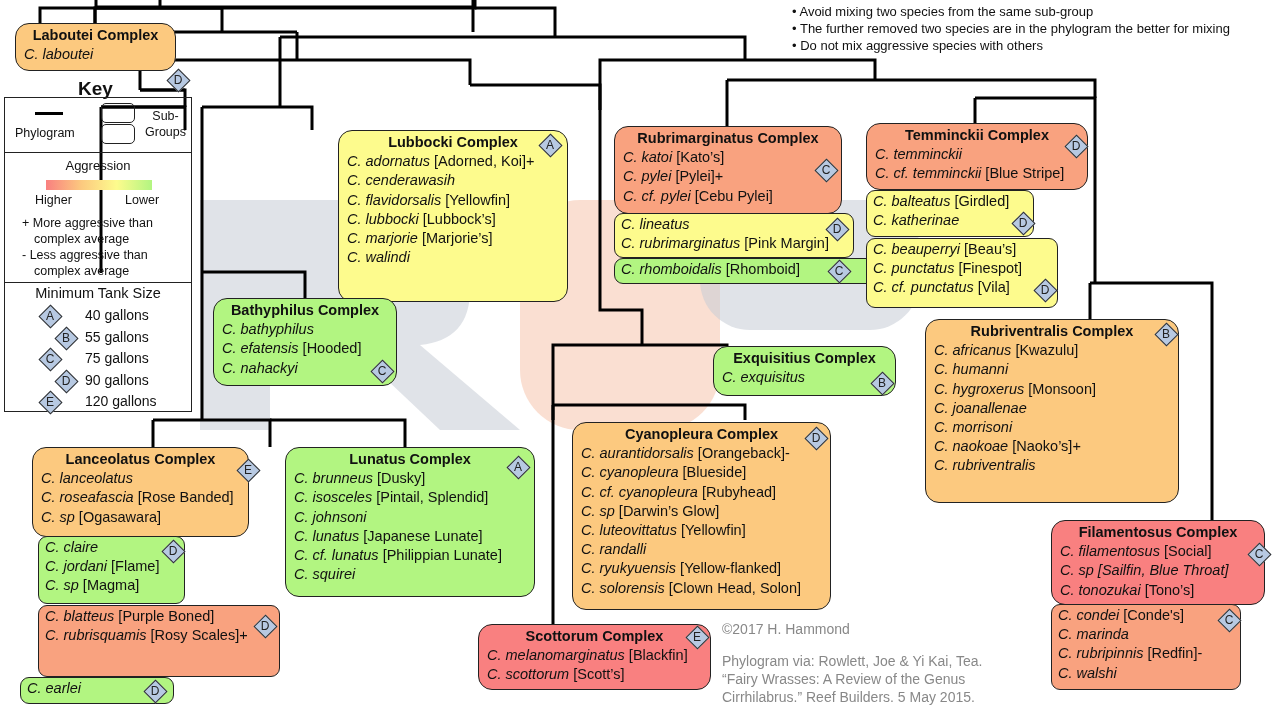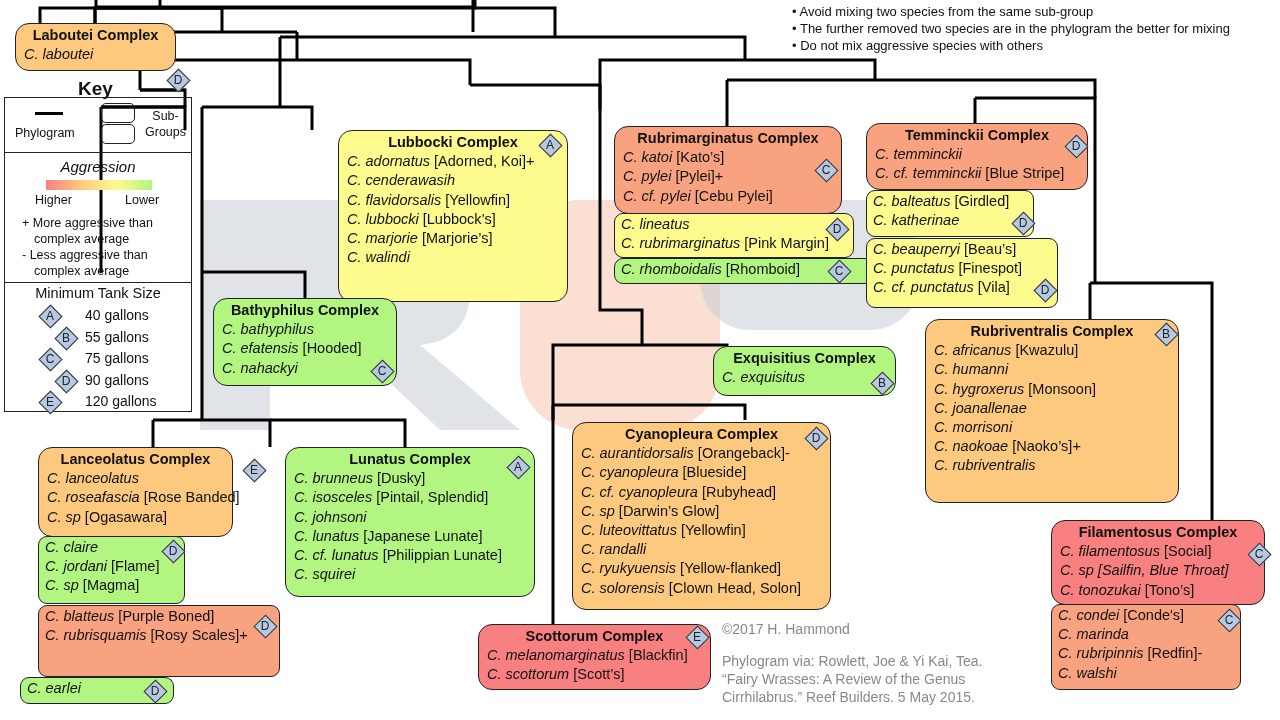--- a/index.html
+++ b/index.html
@@ -84,21 +84,21 @@
 <div id="key">
   <div class="keysec" style="top:0;height:54px;">
     <div style="position:absolute;left:30px;top:14px;width:28px;height:3px;background:#000;"></div>
     <div style="position:absolute;left:10px;top:28px;">Phylogram</div>
     <div style="position:absolute;left:96px;top:5px;width:32px;height:18px;border:1px solid #222;border-radius:5px;"></div>
     <div style="position:absolute;left:96px;top:26px;width:32px;height:18px;border:1px solid #222;border-radius:5px;"></div>
     <div style="position:absolute;left:140px;top:10px;text-align:center;white-space:pre;line-height:16px;">Sub-
 Groups</div>
   </div>
   <div class="keysec" style="top:54px;height:130px;">
-    <div style="position:absolute;left:0;width:186px;top:6px;text-align:center;font-size:15px;font-style:italic;">Aggression</div>
+    <div style="position:absolute;left:0;width:186px;top:6px;text-align:center;font-size:13px;">Aggression</div>
     <div id="agg-bar" style="position: absolute; left: 41px; top: 28px; width: 106px; height: 10px; background: linear-gradient(to right, rgb(249, 128, 128), rgb(252, 201, 127), rgb(253, 251, 141), rgb(178, 245, 129));"></div>
     <div style="position:absolute;left:30px;top:41px;">Higher</div>
     <div style="position:absolute;left:120px;top:41px;text-align:right;">Lower</div>
     <div style="position:absolute;left:17px;top:63px;line-height:16px;">
       <div>+ More aggressive  than</div>
       <div style="padding-left:12px">complex average</div>
       <div>-  Less aggressive  than</div>
       <div style="padding-left:12px">complex average</div>
     </div>
   </div>
@@ -242,21 +242,21 @@
       <div class="sp"><i>C. hygroxerus</i><span> [Monsoon]</span></div>
       <div class="sp"><i>C. joanallenae</i></div>
       <div class="sp"><i>C. morrisoni</i></div>
       <div class="sp"><i>C. naokoae</i><span> [Naoko’s]+</span></div>
       <div class="sp"><i>C. rubriventralis</i></div>
       <div class="diamond" style="left: 229px; top: 3px;">
         <div class="shape"></div>
         <div class="lt">B</div>
       </div>
     </div>
-    <div class="box orange" style="left: 38px; top: 447px; width: 195px; height: 90px;">
+    <div class="box orange" style="left: 32px; top: 447px; width: 217px; height: 90px;">
       <div class="title">Lanceolatus Complex</div>
       <div class="sp"><i>C. lanceolatus</i></div>
       <div class="sp"><i>C. roseafascia</i><span> [Rose Banded]</span></div>
       <div class="sp"><i>C. sp</i><span> [Ogasawara]</span></div>
       <div class="diamond" style="left: 204px; top: 11px;">
         <div class="shape"></div>
         <div class="lt">E</div>
       </div>
     </div>
     <div class="box green sub" style="left: 38px; top: 536px; width: 147px; height: 68px;">

